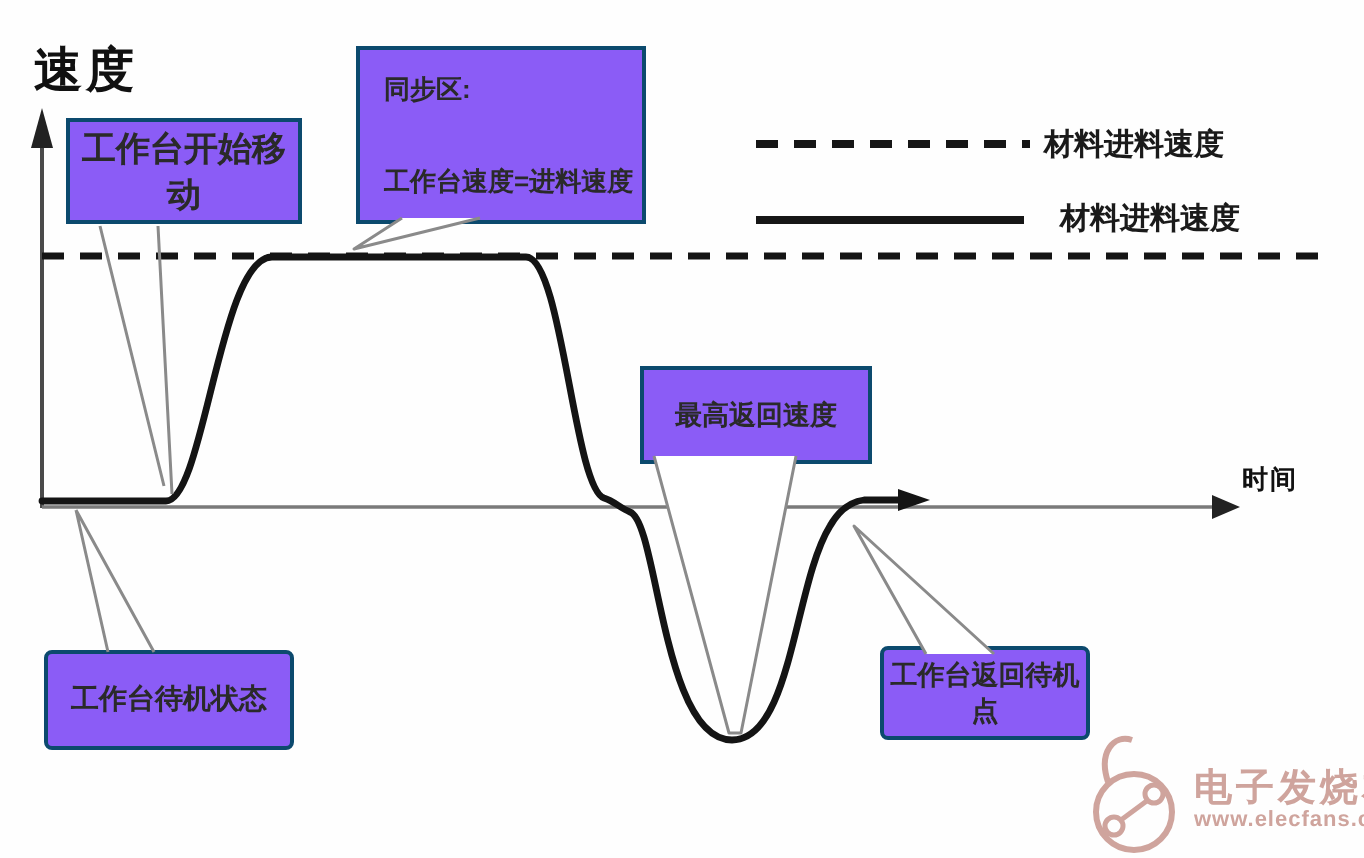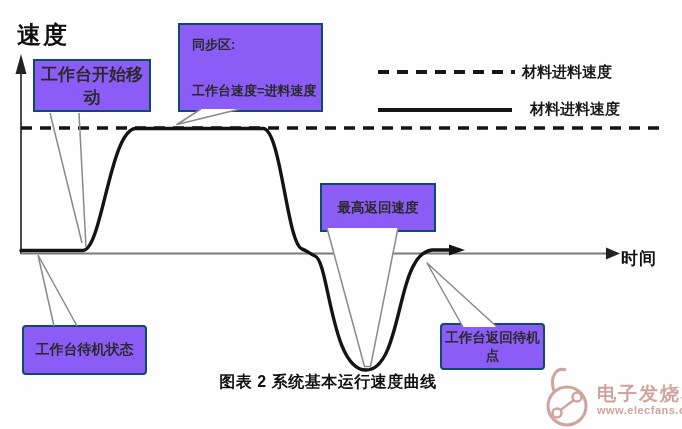--- a/index.html
+++ b/index.html
@@ -22,21 +22,21 @@
   #box-sync    { left:178px; top:23px;  width:145px; height:89px; font-size:13px;
                  flex-direction:column; align-items:flex-start; justify-content:flex-start;
                  padding:11px 0 0 12px; text-align:left; }
   #box-sync .line2 { margin-top:28px; }
   #box-max     { left:320px; top:183px; width:116px; height:49px; font-size:13.5px; }
   #box-standby { left:22px;  top:325px; width:125px; height:50px; font-size:14px; }
   #box-return  { left:440px; top:323px; width:105px; height:47px; font-size:13.5px; }
 
   .axis-label { position:absolute; z-index:2; font-weight:bold; color:#111; }
   #ylab { left:17px;  top:19px;  font-size:24px; letter-spacing:2px; }
-  #xlab { left:621px; top:247px; font-size:17px; letter-spacing:1px; }
+  #xlab { left:621px; top:231px; font-size:13px; letter-spacing:1px; }
 
   .legend-sample { position:absolute; z-index:2; height:4px; }
   #leg-dash { left:378px; top:70px;  width:137px;
               background:repeating-linear-gradient(90deg,#161616 0 11px,transparent 11px 19px); }
   #leg-solid{ left:378px; top:108px; width:134px; background:#161616; }
   .legend-label { position:absolute; z-index:2; font-weight:bold; font-size:15px; color:#1a1a1a; }
   #leg-lab1 { left:522px; top:63px; }
   #leg-lab2 { left:530px; top:100px; }
 
   #caption { position:absolute; z-index:4; left:213px; top:372px; width:230px;
@@ -114,18 +114,17 @@
 
     <g stroke="#cfa49d" fill="none">
       <circle cx="567" cy="406" r="19" stroke-width="3"></circle>
       <path d="M 554 391 C 549 376 557 367 566 370" stroke-width="3"></path>
       <line x1="560.5" y1="410" x2="574" y2="400" stroke-width="2.5"></line>
       <circle cx="557" cy="413" r="4.5" stroke-width="2.5"></circle>
       <circle cx="577" cy="397" r="4.5" stroke-width="2.5"></circle>
     </g>
   </svg>
 
-  <div id="caption">图表 2 系统基本运行速度曲线</div>
 
   <div class="wm-text" id="wm-brand">电子发烧友</div>
   <div class="wm-text" id="wm-site">www.elecfans.com</div>
 
 </div>
 
 </body></html>

